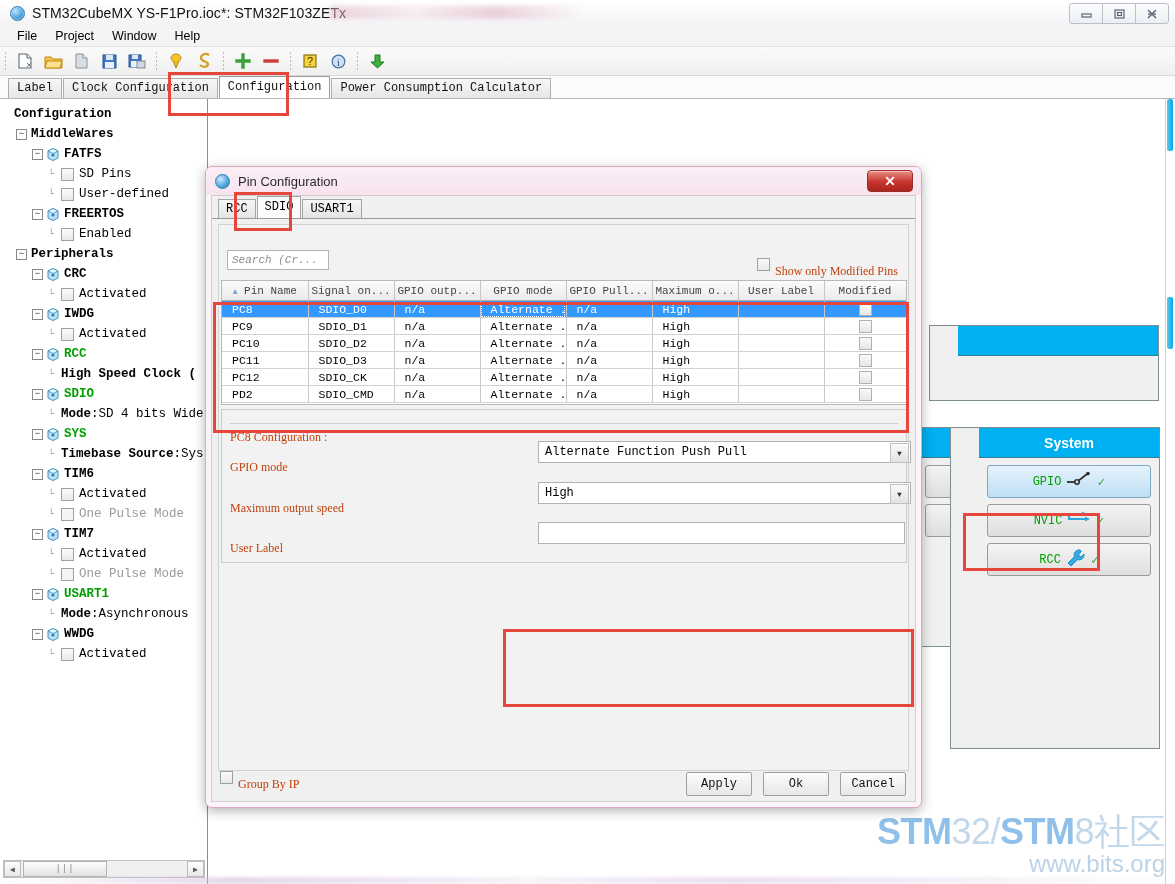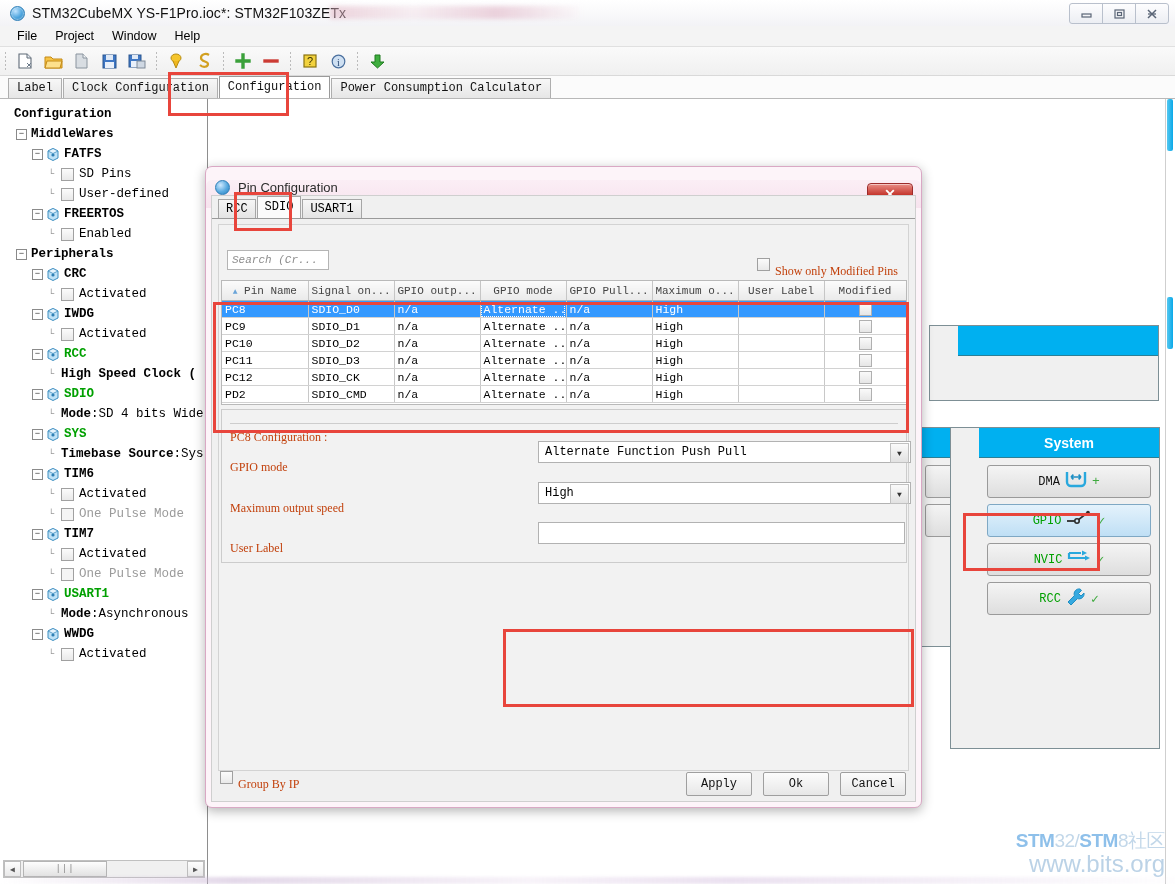--- a/index.html
+++ b/index.html
@@ -87,22 +87,22 @@
     background:linear-gradient(#f4f4f4,#dedede);display:flex;align-items:center;justify-content:center;
     font-family:"Liberation Mono",monospace;font-size:12px;color:#00a000;gap:4px;position:relative;}
   .ipbtn.sel{background:linear-gradient(#e4f2fc,#bfdff5);border-color:#7fa8c4;}
   .ipbtn .bt-txt{color:#111;}
   .check{color:#3faa3f;font-size:13px;}
 
   
   .dialog{position:absolute;left:205px;top:166px;width:715px;height:640px;
     border:1px solid #d9a8c4;border-radius:7px;background:#fdf4f9;
     box-shadow:0 3px 12px rgba(0,0,0,.30);}
-  .dlg-tb{height:28px;display:flex;align-items:flex-start;position:relative;
-    background:linear-gradient(#fbeef5,#f7e3ee);border-top-left-radius:6px;border-top-right-radius:6px;margin-top:13px;}
+  .dlg-tb{height:28px;display:flex;align-items:center;position:relative;
+    background:linear-gradient(#fbeef5,#f7e3ee);border-top-left-radius:6px;border-top-right-radius:6px;}
   .dlg-ico{width:13px;height:13px;margin-left:9px;margin-right:8px;border-radius:50%;
     background:radial-gradient(circle at 35% 32%,#cfe9ff 0%,#58a9df 55%,#2a7fbc 100%);border:1px solid #2d7fb8;}
   .dlg-title{font-family:"Liberation Sans",sans-serif;font-size:13px;color:#2b2b2b;}
   .dlg-x{position:absolute;right:8px;top:3px;width:44px;height:20px;border-radius:4px;
     border:1px solid #9c2b2b;background:linear-gradient(#e98d86,#c4352c 55%,#aa241d);
     color:#fff;font-family:"Liberation Sans",sans-serif;font-weight:bold;font-size:12px;
     display:flex;align-items:center;justify-content:center;box-shadow:inset 0 1px 0 rgba(255,255,255,.5);}
   .dlg-body{position:absolute;left:5px;top:28px;width:703px;height:605px;background:#f0f0f0;
     border:1px solid #cfcfcf;}
 
@@ -121,21 +121,21 @@
     font-family:"Liberation Mono",monospace;overflow:hidden;white-space:nowrap;}
 
   
   .tblwrap{position:absolute;left:2px;top:55px;width:684px;height:123px;background:#fff;
     border:1px solid #b9b9b9;overflow:hidden;}
   table.pins{border-collapse:collapse;width:100%;table-layout:fixed;font-family:"Liberation Mono",monospace;font-size:11.5px;}
   table.pins th{background:linear-gradient(#fbfbfb,#eaeaea);border-right:1px solid #c6c6c6;
     border-bottom:1px solid #b2b2b2;height:17px;font-weight:normal;color:#444;text-align:center;
     font-size:11px;overflow:hidden;}
   table.pins td{border-right:1px solid #c8c8c8;border-bottom:1px solid #d2d2d2;height:16px;
-    padding:0 3px;white-space:nowrap;overflow:hidden;}
+    padding:0 10px;white-space:nowrap;overflow:hidden;}
   table.pins tr.sel td{background:#3399ff;color:#fff;}
   table.pins tr.sel td.focus{outline:1px dotted #ffffff;outline-offset:-2px;}
   .rowcb{width:11px;height:11px;border:1px solid #b0b0b0;background:linear-gradient(#fafafa,#e6e6e6);margin:0 auto;}
 
   
   .pinpanel{position:absolute;left:2px;top:184px;width:684px;height:152px;
     background:#f2f2f2;border:1px solid #cccccc;}
   .combo{height:20px;background:#fff;border:1px solid #b2b2b2;display:flex;align-items:center;
     font-family:"Liberation Mono",monospace;font-size:12px;padding-left:6px;position:relative;}
   .combo .arrow{position:absolute;right:1px;top:1px;width:17px;height:18px;
@@ -146,21 +146,21 @@
   .btn{height:22px;min-width:64px;border:1px solid #9f9f9f;border-radius:2px;
     background:linear-gradient(#fcfcfc,#e7e7e7);font-family:"Liberation Mono",monospace;font-size:12px;
     display:flex;align-items:center;justify-content:center;color:#111;}
 
   
   .redbox{position:absolute;border:3px solid #e8453c;pointer-events:none;z-index:50;}
 
   
   .wm{position:absolute;right:10px;bottom:8px;text-align:right;
       font-family:"Liberation Sans",sans-serif;line-height:1;}
-  .wm1{font-size:19px;font-weight:bold;color:#4a9ade;opacity:.62;letter-spacing:-0.5px;text-align:center;}
+  .wm1{font-size:36px;font-weight:bold;color:#4a9ade;opacity:.62;letter-spacing:-0.5px;text-align:center;}
   .wm1 .lt{font-weight:normal;color:#9dbfdc;}
   .wm2{font-size:24px;color:#a8c6e0;opacity:.78;margin-top:2px;}
 
   
   .vscroll{position:absolute;right:0;top:99px;width:9px;height:785px;background:#fff;border-left:1px solid #cfcfcf;}
   .vthumb{position:absolute;left:1px;width:6px;background:linear-gradient(90deg,#56c8f0,#0aa8e8);border-radius:2px;}
 
   .bottomsmear{position:absolute;left:0;bottom:0;width:1175px;height:7px;
     background:linear-gradient(90deg,rgba(225,215,235,.0),rgba(205,185,215,.55) 20%,rgba(230,215,235,.3) 45%,rgba(215,195,225,.5) 62%,rgba(245,240,248,.1));
     filter:blur(1.5px);}
@@ -486,30 +486,20 @@
       <div class="pbody">
         <div class="ipbtn"></div>
         <div class="ipbtn"></div>
       </div>
     </div>
 
     <div class="ipanel" style="left:742px;top:328px;width:180px;height:320px;">
       <div class="phdr">System</div>
       <div class="pbody">
 
-        <div class="ipbtn">
-          <span class="bt-txt">DMA</span>
-          <span>
-            <svg width="24" height="20" viewBox="0 0 24 20">
-                <path d="M3 2v10a4 4 0 004 4h10a4 4 0 004-4V2" fill="none" stroke="#29a8dd" stroke-width="2.4"></path>
-                <path d="M7 7h10M7 7l2.4-2.4M7 7l2.4 2.4M17 7l-2.4-2.4M17 7l-2.4 2.4" stroke="#1f8fc4" stroke-width="1.7" fill="none"></path>
-              </svg>
-          </span>
-          <span class="check">+</span>
-        </div>
 
         <div class="ipbtn sel">
           <span class="bt-txt" style="color:#00a000">GPIO</span>
           <span>
             <svg width="28" height="18" viewBox="0 0 28 18">
                 <path d="M2 11h8" stroke="#2d2d2d" stroke-width="1.8"></path>
                 <circle cx="12" cy="11" r="2.2" fill="none" stroke="#2d2d2d" stroke-width="1.6"></circle>
                 <path d="M13.6 9.6L22 3" stroke="#2d2d2d" stroke-width="1.8"></path>
                 <circle cx="23" cy="2.6" r="1.8" fill="#2d2d2d"></circle>
               </svg>

